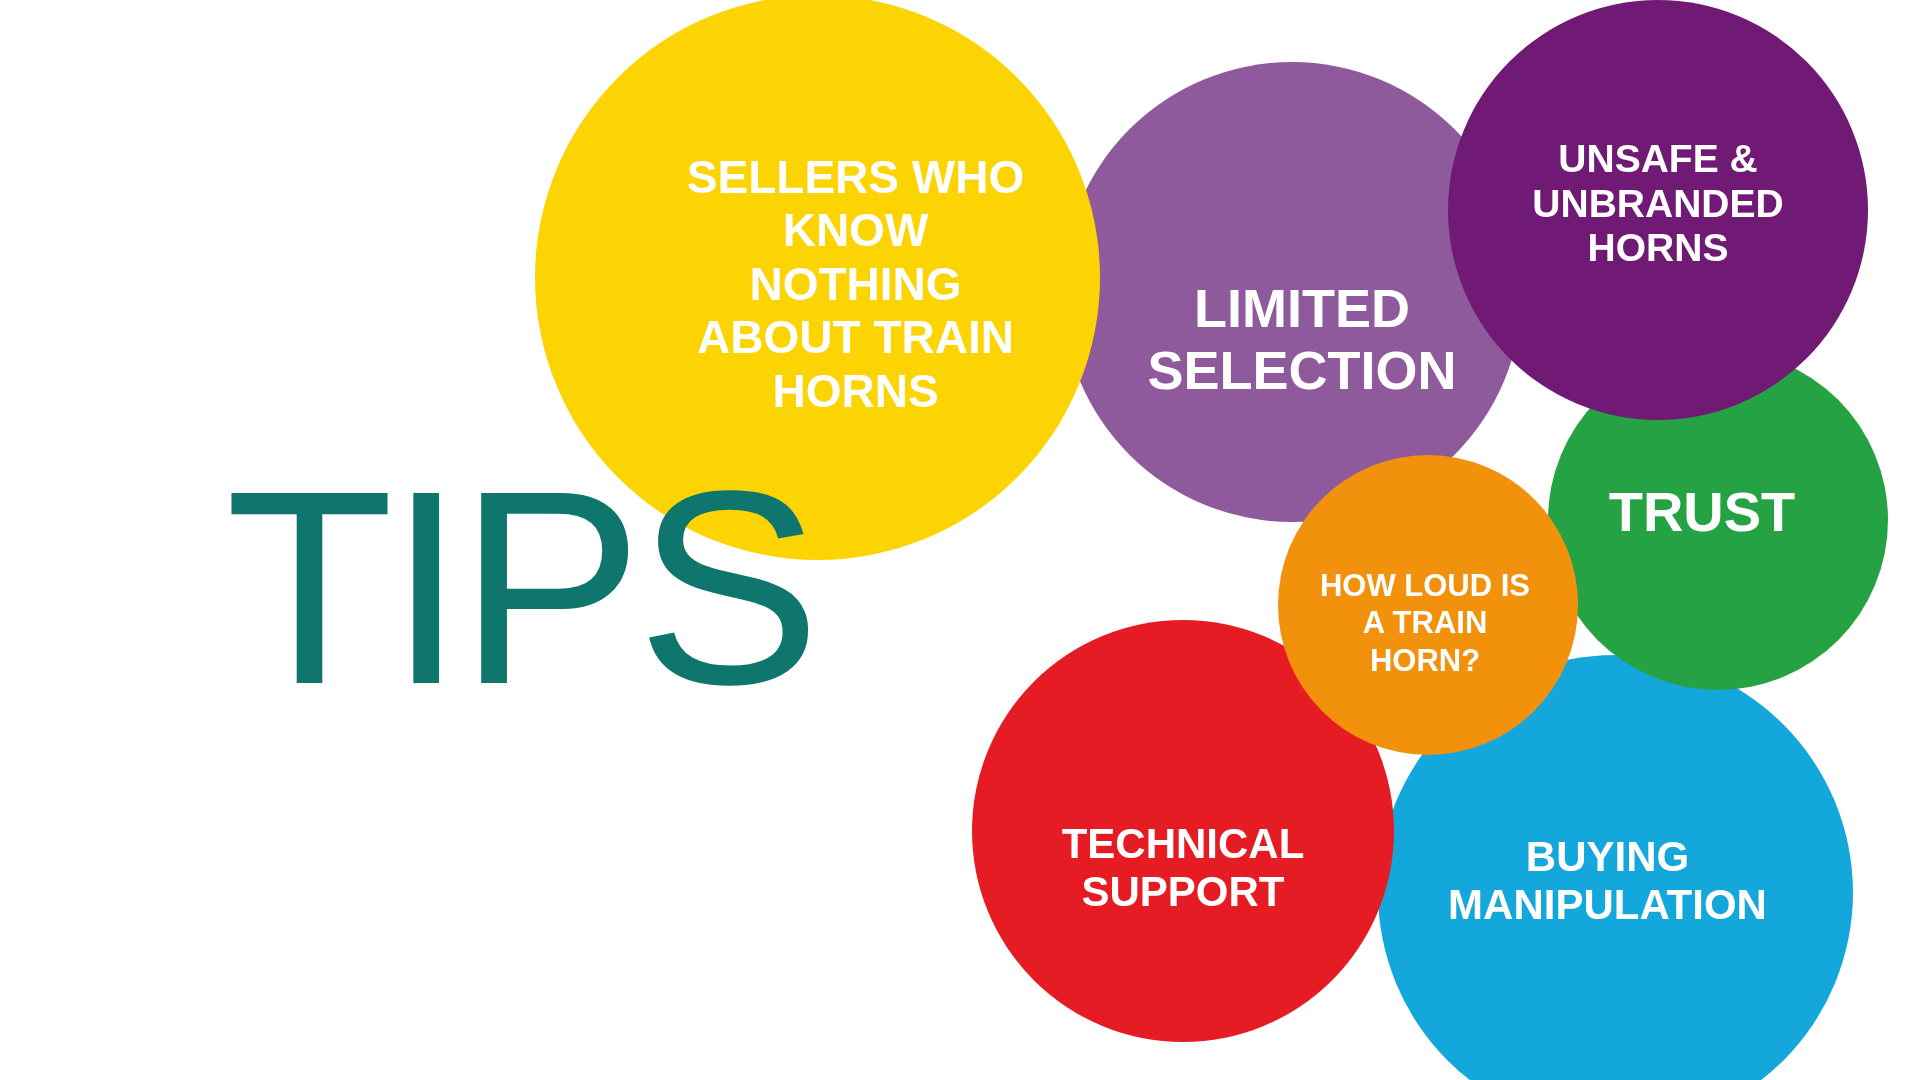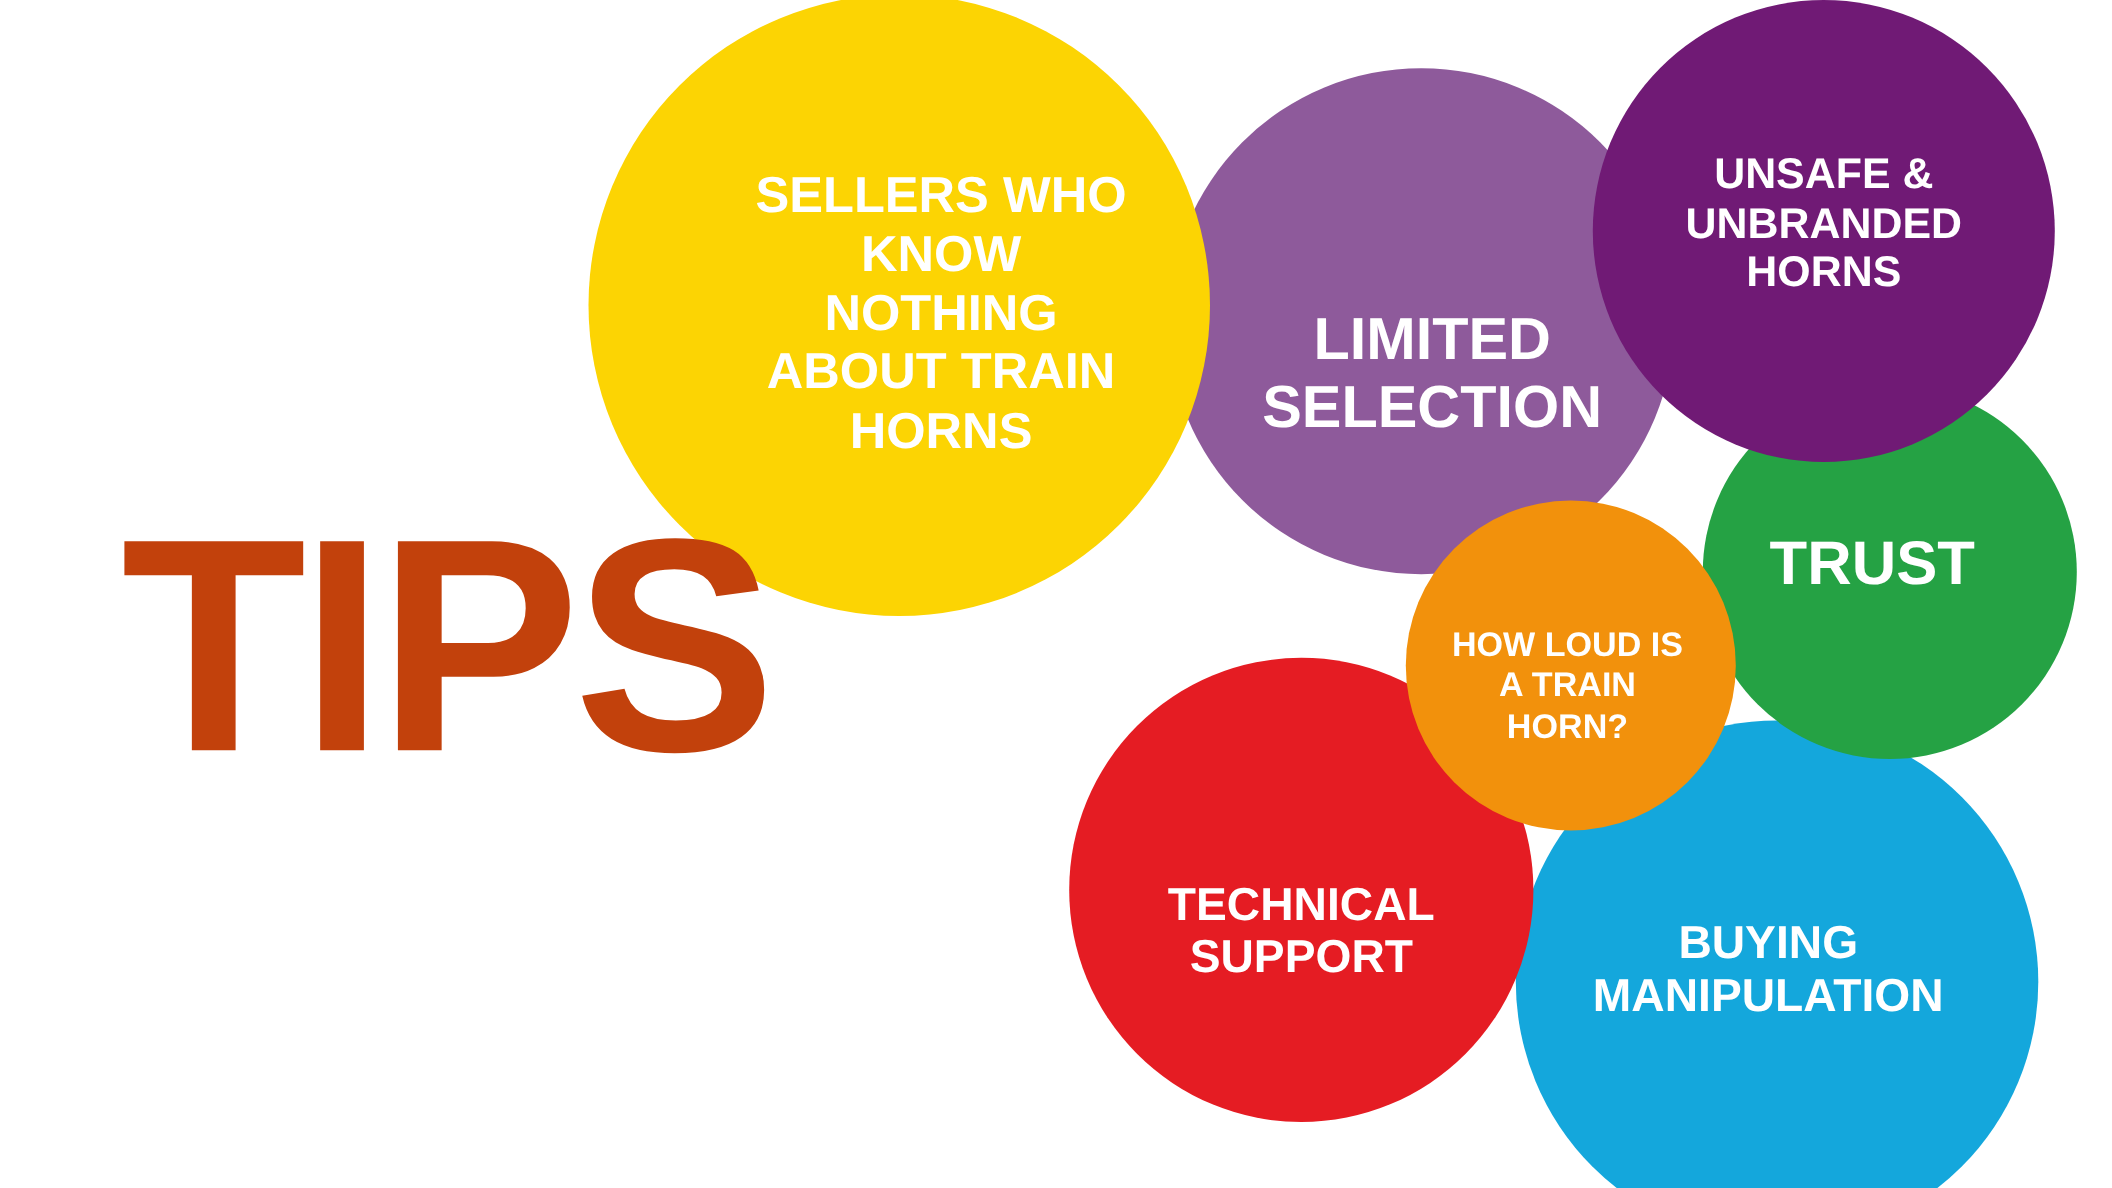--- a/index.html
+++ b/index.html
@@ -32,26 +32,27 @@
     font-family: "Liberation Sans", sans-serif;
     font-weight: bold;
     font-size: 92px;
     line-height: 0.92;
     letter-spacing: -1px;
     color: #0c0c0c;
     margin: 0 0 4px 12px;
   }
   .headline-main {
     font-family: "Liberation Sans", sans-serif;
-    font-weight: bold;
+    font-weight: normal;
     font-size: 276px;
     line-height: 0.78;
     letter-spacing: -6px;
-    color: #c2410c;
+    color: #0f766e;
     margin: 0;
+    text-align: center;
   }
 
   
   .bubble {
     position: absolute;
     border-radius: 50%;
     display: flex;
     align-items: center;
     justify-content: center;
     text-align: center;
@@ -103,21 +104,21 @@
 
   #bubble-orange {
     left: 1278px; top: 455px;
     width: 300px; height: 300px;
     background: #F2910C;
     z-index: 9;
   }
   #bubble-orange .bubble-label { font-size: 31px; line-height: 1.2; transform: translate(-3px, 18px); }
 
   #bubble-red {
-    left: 972px; top: 598px;
+    left: 972px; top: 620px;
     width: 422px; height: 422px;
     background: #E51C23;
     z-index: 7;
     justify-content: center;
   }
   #bubble-red .bubble-label { font-size: 42px; transform: translate(0px, 37px); }
 
   #bubble-blue {
     left: 1378px; top: 655px;
     width: 475px; height: 475px;

